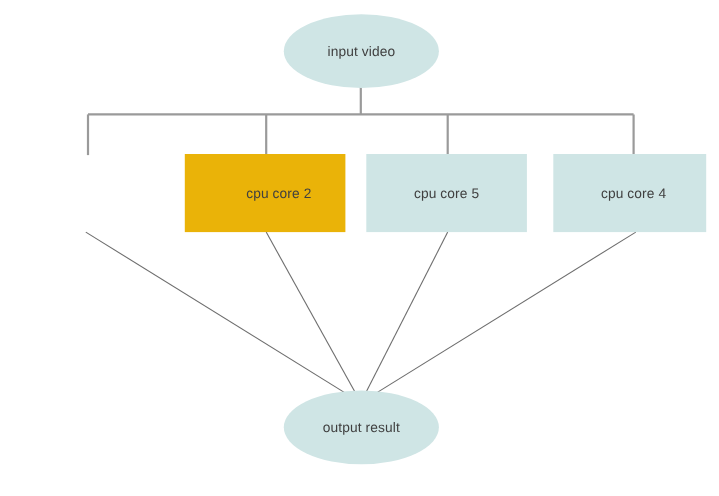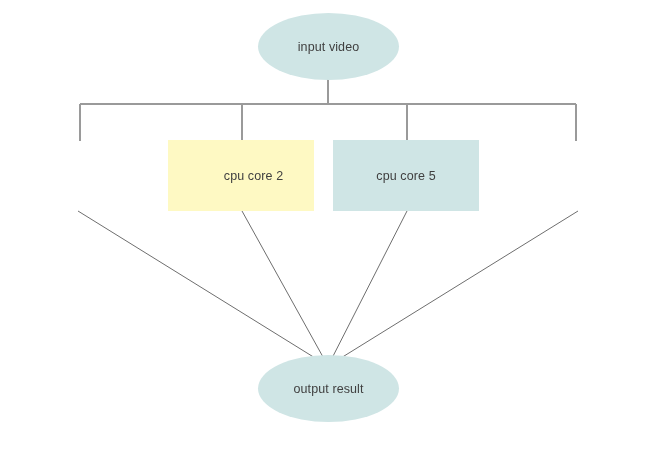--- a/index.html
+++ b/index.html
@@ -91,26 +91,29 @@
     <path d="M 242 211 L 328 366" stroke="#6e6e6e" stroke-width="1" fill="none"></path>
     <path d="M 407 211 L 328 366" stroke="#6e6e6e" stroke-width="1" fill="none"></path>
     <path d="M 578 211 L 328 366" stroke="#6e6e6e" stroke-width="1" fill="none"></path>
   </svg>
 
   <div class="node ellipse" id="node-input-video" style="background:#cfe5e5;">
     <span>input video</span>
   </div>
 
 
-  <div class="node rect cpu-box" id="node-cpu-core-2" style="background:#fef9c3;padding-left:25px;">
+  <div class="node rect cpu-box" id="node-cpu-core-2" style="background:#eab308;padding-left:25px;">
     <span>cpu core 2</span>
   </div>
 
   <div class="node rect cpu-box" id="node-cpu-core-3" style="background:#cfe5e5;">
     <span>cpu core 5</span>
   </div>
 
+  <div class="node rect cpu-box" id="node-cpu-core-4" style="background:#cfe5e5;">
+    <span>cpu core 4</span>
+  </div>
 
   <div class="node ellipse" id="node-output-result" style="background:#cfe5e5;">
     <span>output result</span>
   </div>
 
 </div>
 
 </body></html>

